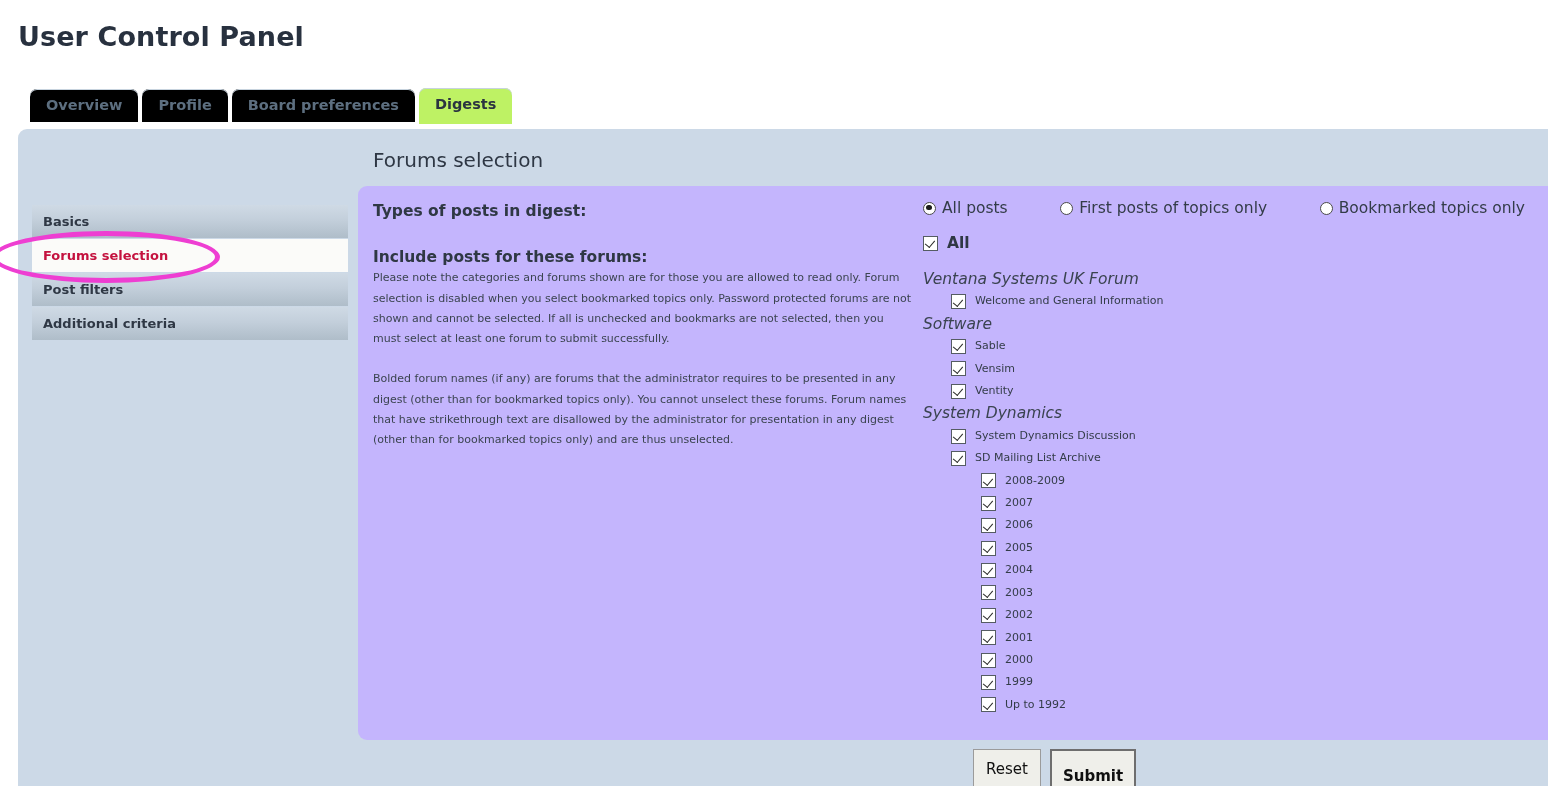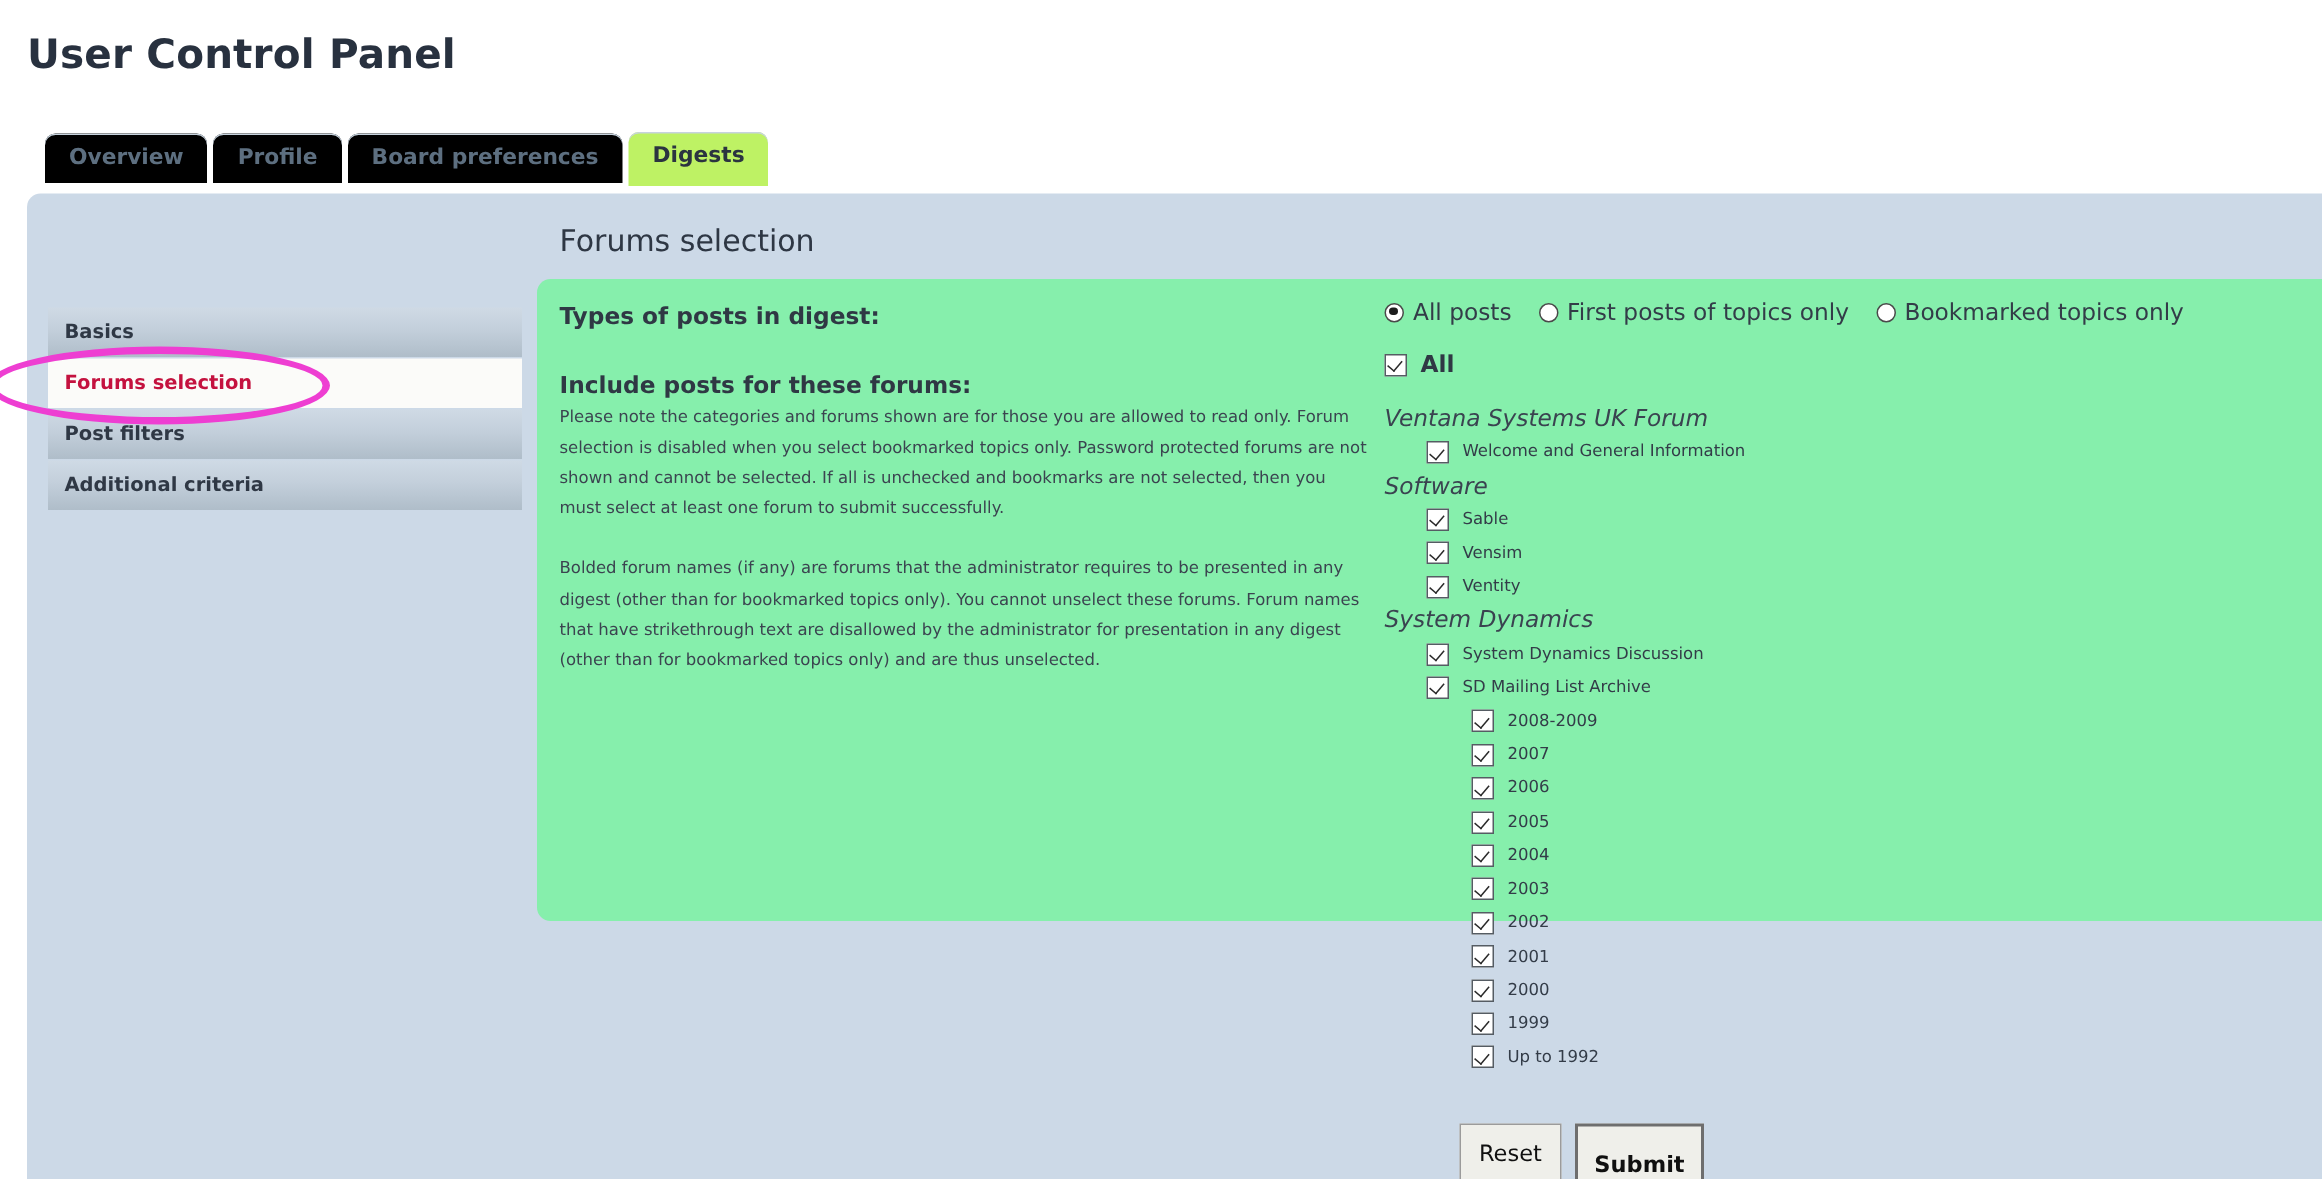--- a/index.html
+++ b/index.html
@@ -115,22 +115,22 @@
     z-index: 20;
     pointer-events: none;
   }
 
   
   .card {
     position: absolute;
     left: 358px;
     top: 186px;
     width: 1190px;
-    height: 428px;
-    background: #86efac;
+    height: 554px;
+    background: #c4b5fd;
     border-radius: 9px 0 0 9px;
     box-sizing: border-box;
   }
 
   .card-inner {
     position: relative;
     width: 100%;
     height: 100%;
   }
 
@@ -162,20 +162,21 @@
     left: 565px;
     top: 13px;
     width: 620px;
   }
   .radio-row {
     display: flex;
     align-items: center;
     gap: 0px;
     margin-bottom: 17px;
     white-space: nowrap;
+    justify-content: space-between;
   }
   .radio-opt {
     display: flex;
     align-items: center;
     font-size: 15.5px;
     color: #333c48;
     margin-right: 18px;
   }
   .radio {
     width: 13px;

